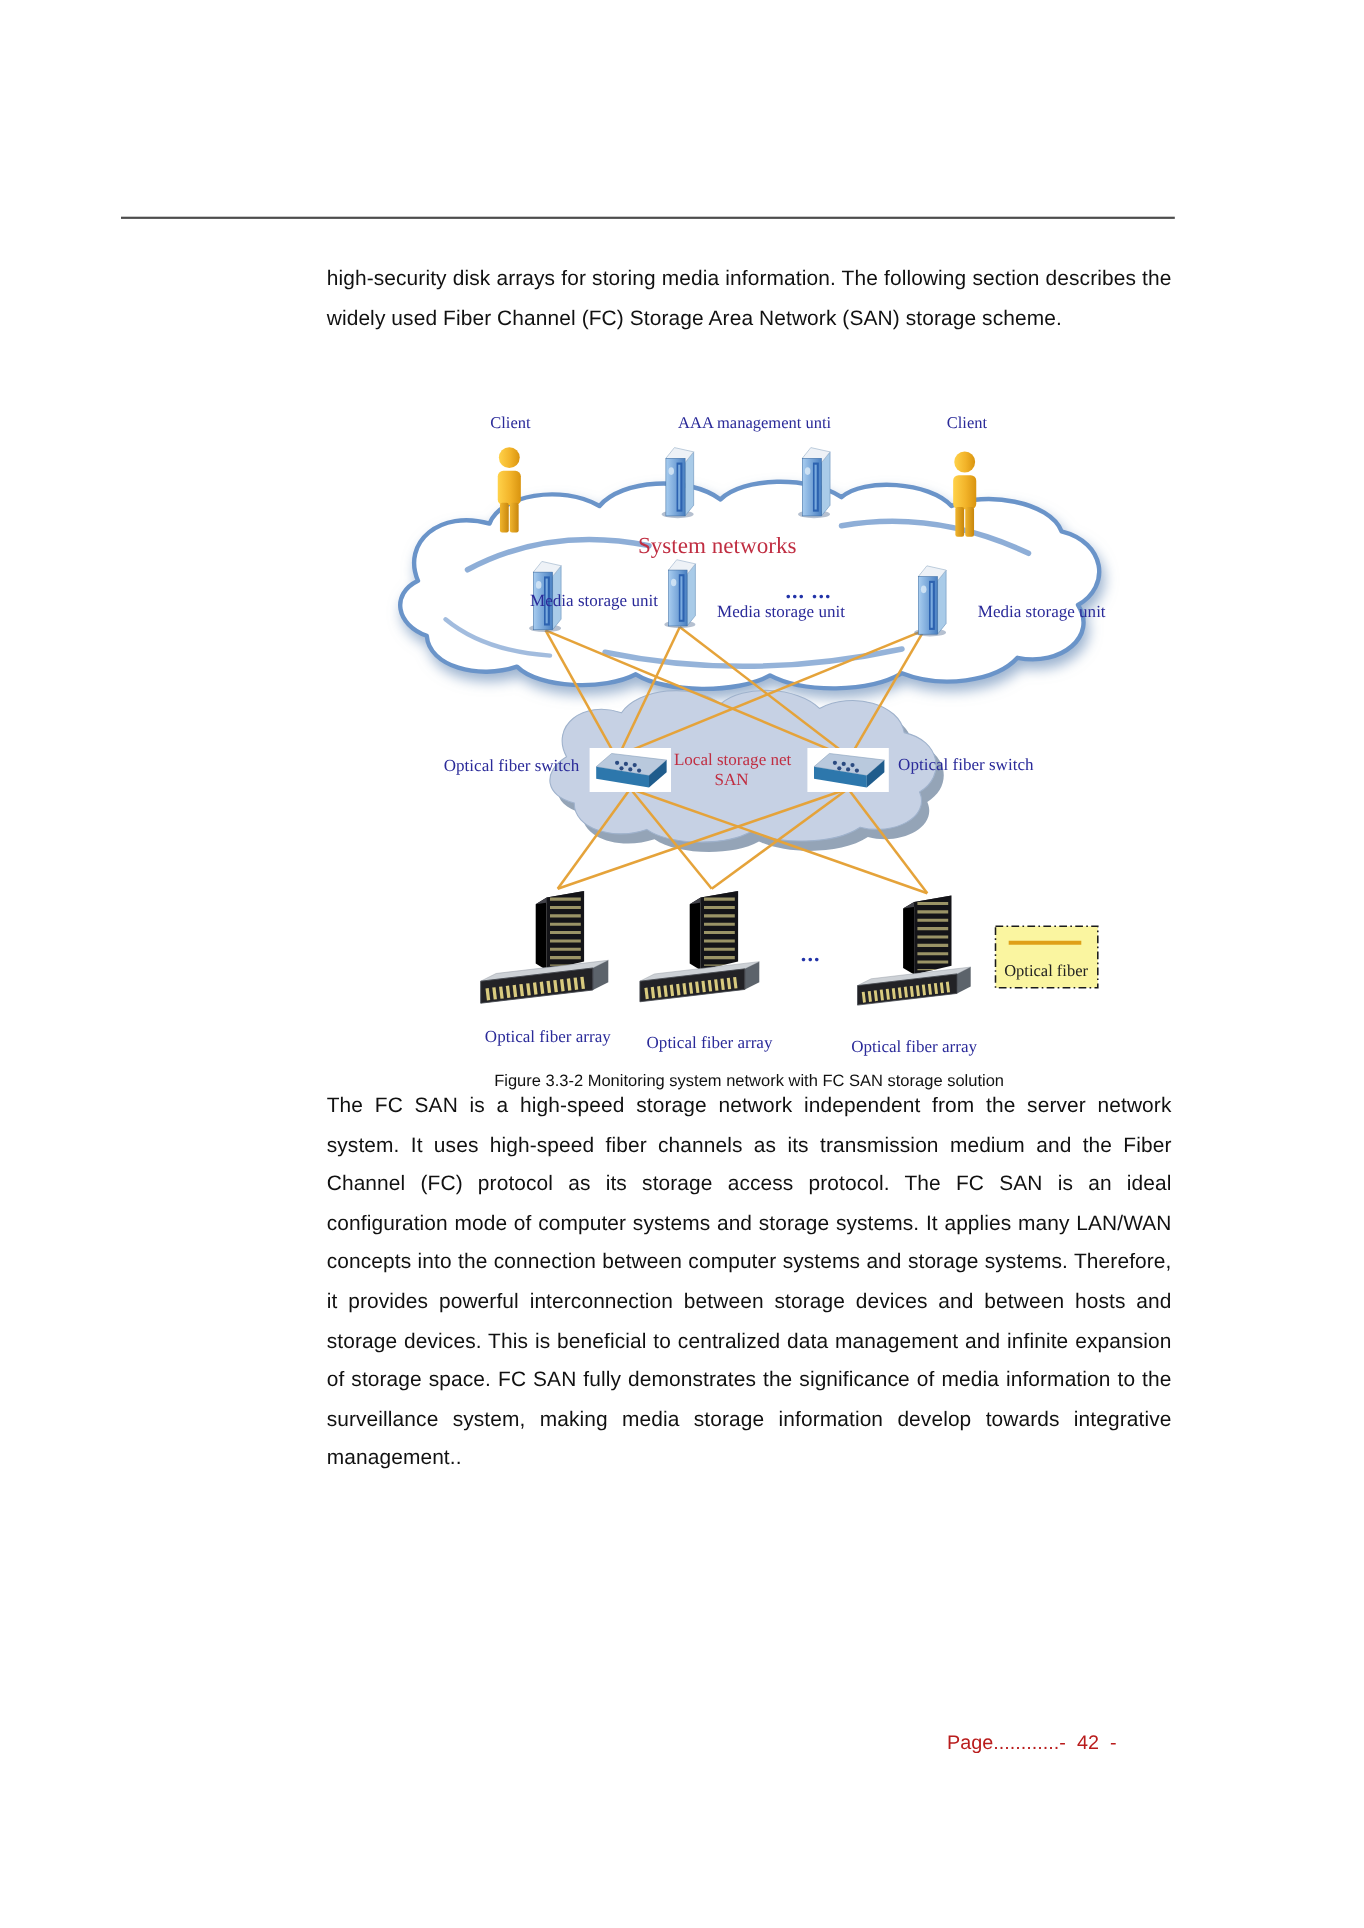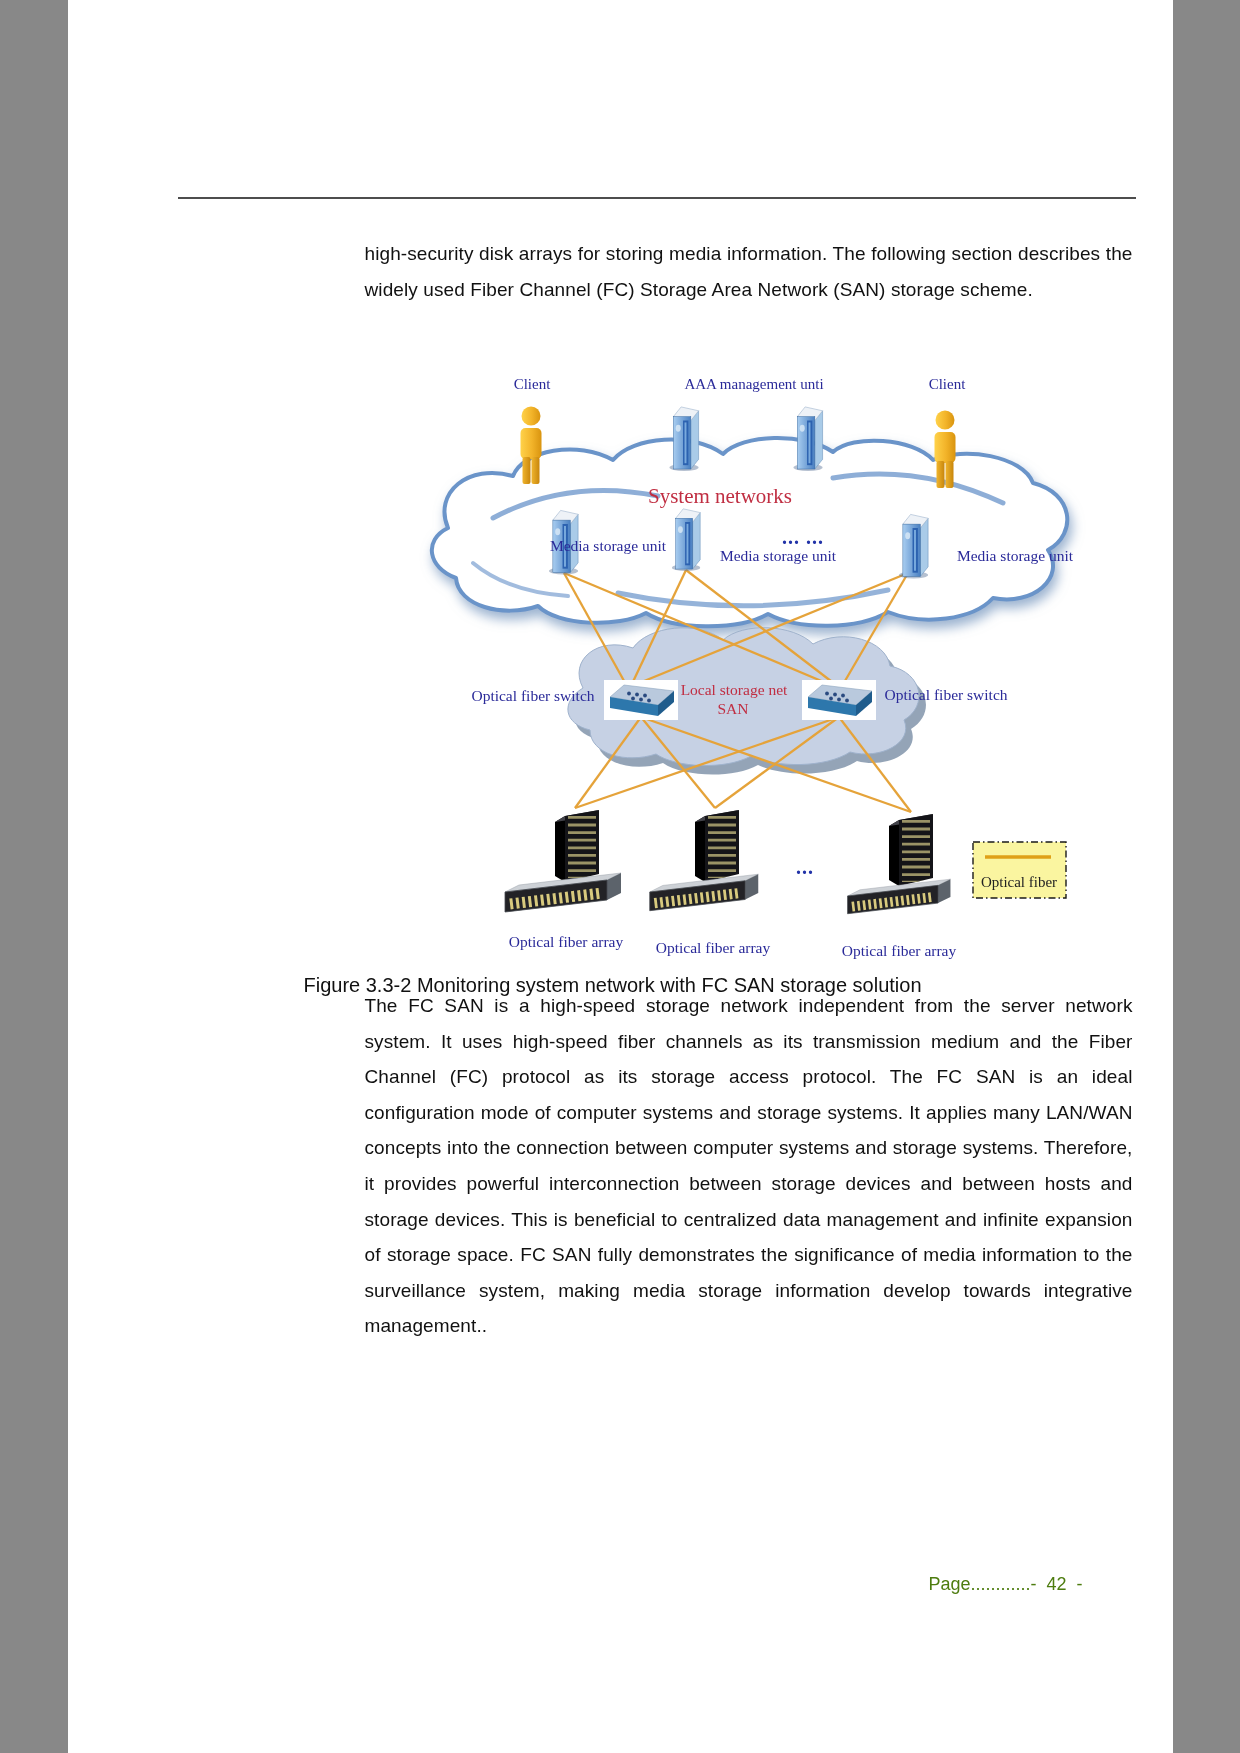--- a/index.html
+++ b/index.html
@@ -1,25 +1,25 @@
 <!DOCTYPE html>
 <html><head>
 <meta charset="utf-8">
 <style>
   html,body{margin:0;padding:0;background:#888;}
-  #page{position:relative;width:1105px;height:1753px;background:#ffffff;margin:0 auto;
+  #page{position:relative;width:1240px;height:1753px;background:#ffffff;margin:0 auto;
         font-family:"Liberation Sans",sans-serif;color:#1a1a1a;overflow:hidden;}
   .hrule{position:absolute;left:110px;top:197px;width:958px;height:2px;background:#4d4d4d;}
   .para{position:absolute;left:297px;width:768px;font-size:19px;line-height:35.6px;
         text-align:justify;color:#111;letter-spacing:.1px;}
   #para1{top:236px;}
   #para2{top:988px;}
-  .caption{position:absolute;left:236px;top:974px;width:890px;text-align:left;
-        font-size:20px;color:#111;}
-  .footer{position:absolute;left:861px;top:1574px;font-size:18px;color:#4d7c0f;white-space:pre;}
+  .caption{position:absolute;left:236px;top:974px;width:890px;text-align:center;
+        font-size:15px;color:#111;}
+  .footer{position:absolute;left:861px;top:1574px;font-size:18px;color:#b91c1c;white-space:pre;}
   #diagram{position:absolute;left:350px;top:368px;width:680px;height:600px;}
   svg{overflow:visible;}
   text{font-family:"Liberation Serif",serif;}
   .lbl{fill:#2a2a99;font-size:15.5px;}
   .lbl-sm{fill:#2a2a99;font-size:15px;}
   .lbl-red-big{fill:#c02e42;font-size:21px;}
   .lbl-red{fill:#c02e42;font-size:15.5px;}
   .dots{fill:#2233a8;font-size:20px;font-weight:bold;letter-spacing:1px;}
   .lbl-legend{fill:#222;font-size:15px;}
   .fiber{stroke:#e5a33a;stroke-width:2.3;}

